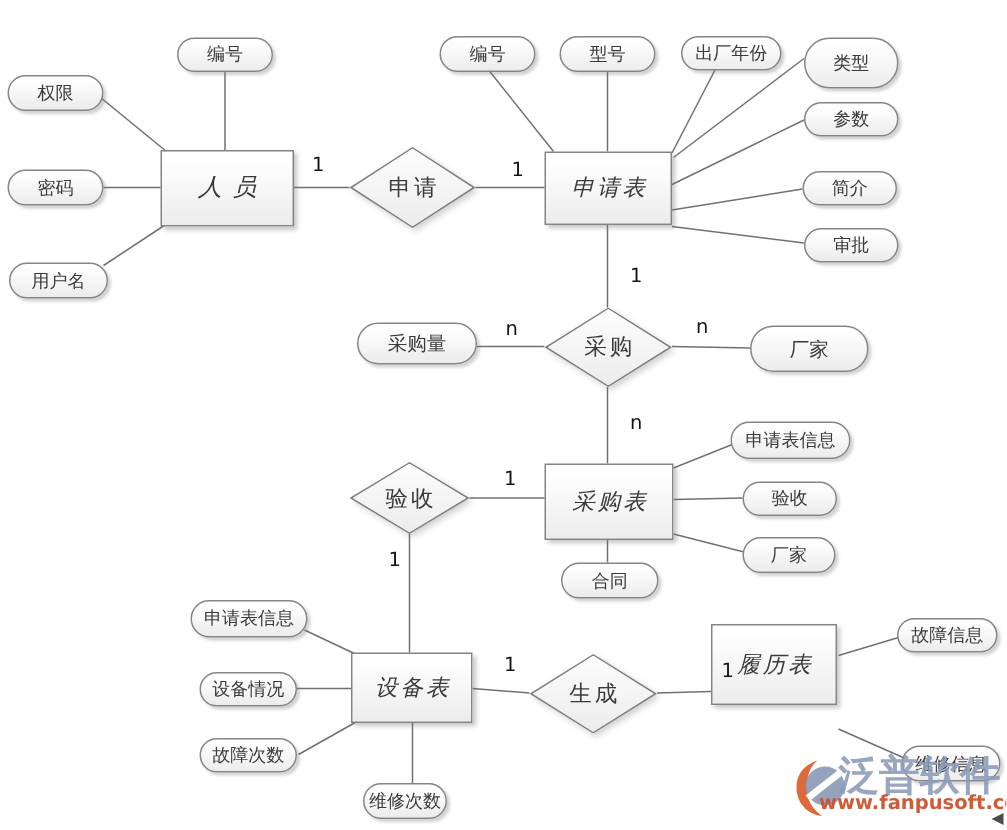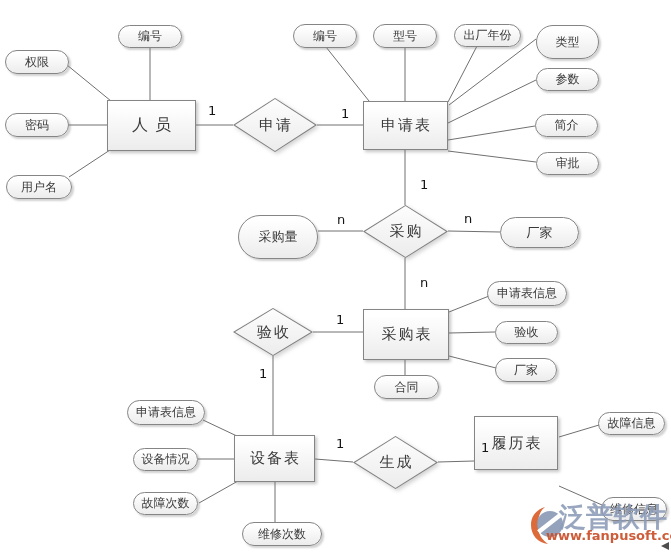--- a/index.html
+++ b/index.html
@@ -9,21 +9,21 @@
   }
   .edges { position:absolute; left:0; top:0; }
   .node {
     position:absolute; box-sizing:border-box;
     display:flex; align-items:center; justify-content:center;
     background:linear-gradient(180deg,#ffffff 10%,#ececec 100%);
     border:1px solid #858585; color:#3a3a3a; white-space:nowrap;
   }
   .ellipse { border-radius:999px; font-size:12px; box-shadow:2px 2px 2px rgba(125,125,125,.35);text-align:right; }
   .ellipse.lg { font-size:13px; }
-  .entity { font-size:15px; letter-spacing:2px; box-shadow:2px 2px 3px rgba(115,115,115,.4); padding-left:2px; }
+  .entity { font-size:15px; letter-spacing:2px; box-shadow:2px 2px 3px rgba(115,115,115,.4); padding-left:2px;font-style:italic; }
   .entity.wide { font-size:16px; letter-spacing:7px; padding-left:7px; }
   .diamond { position:absolute; filter:drop-shadow(2px 2px 2px rgba(120,120,120,.35)); }
   .d-border,.d-fill { position:absolute; clip-path:polygon(50% 0%,100% 50%,50% 100%,0% 50%); }
   .d-border { left:0; top:0; right:0; bottom:0; background:#7e7e7e; }
   .d-fill { left:2px; top:1px; right:2px; bottom:1px; background:linear-gradient(180deg,#fdfdfd,#ececec); }
   .d-label { position:absolute; left:0; top:0; right:0; bottom:0; display:flex; align-items:center; justify-content:center; font-size:15px; color:#3a3a3a; letter-spacing:2px; padding-left:2px; }
   .card { position:absolute; font-size:13px; color:#141414; }
   .watermark { position:absolute; left:527px; top:498px; width:144px; height:55px; }
   .wm-logo { position:absolute; left:3px; top:8px; width:34px; height:40px; }
   .wm-brand { position:absolute; left:32px; top:1px; font-size:27px; font-weight:bold;
@@ -78,30 +78,30 @@
   <div class="node ellipse" style="left:5px;top:50px;width:64px;height:24px">权限</div>
   <div class="node ellipse" style="left:5px;top:113px;width:64px;height:24px">密码</div>
   <div class="node ellipse" style="left:6px;top:175px;width:66px;height:24px">用户名</div>
   <div class="node ellipse" style="left:293px;top:24px;width:64px;height:24px">编号</div>
   <div class="node ellipse" style="left:373px;top:24px;width:64px;height:24px">型号</div>
   <div class="node ellipse" style="left:454px;top:24px;width:67px;height:23px">出厂年份</div>
   <div class="node ellipse" style="left:536px;top:25px;width:63px;height:34px">类型</div>
   <div class="node ellipse" style="left:536px;top:68px;width:63px;height:23px">参数</div>
   <div class="node ellipse" style="left:535px;top:114px;width:63px;height:23px">简介</div>
   <div class="node ellipse" style="left:536px;top:152px;width:63px;height:23px">审批</div>
-  <div class="node ellipse lg" style="left:238px;top:215px;width:80px;height:44px">采购量</div>
+  <div class="node ellipse lg" style="left:238px;top:215px;width:80px;height:28px">采购量</div>
   <div class="node ellipse lg" style="left:500px;top:217px;width:79px;height:31px">厂家</div>
   <div class="node ellipse" style="left:487px;top:281px;width:80px;height:25px">申请表信息</div>
   <div class="node ellipse" style="left:495px;top:321px;width:63px;height:23px">验收</div>
   <div class="node ellipse" style="left:495px;top:358px;width:62px;height:24px">厂家</div>
   <div class="node ellipse" style="left:374px;top:375px;width:65px;height:24px">合同</div>
   <div class="node ellipse" style="left:127px;top:400px;width:78px;height:25px">申请表信息</div>
   <div class="node ellipse" style="left:133px;top:448px;width:65px;height:23px">设备情况</div>
   <div class="node ellipse" style="left:133px;top:492px;width:65px;height:23px">故障次数</div>
-  <div class="node ellipse" style="left:242px;top:522px;width:80px;height:24px">维修次数</div>
+  <div class="node ellipse" style="left:242px;top:522px;width:56px;height:24px">维修次数</div>
   <div class="node ellipse" style="left:601px;top:497px;width:66px;height:24px">维修信息</div>
   <div class="node ellipse" style="left:598px;top:412px;width:67px;height:23px">故障信息</div>
 
   <div class="node entity wide" style="left:107px;top:100px;width:89px;height:51px">人员</div>
   <div class="node entity" style="left:363px;top:101px;width:85px;height:49px">申请表</div>
   <div class="node entity" style="left:363px;top:309px;width:86px;height:51px">采购表</div>
   <div class="node entity" style="left:234px;top:435px;width:81px;height:47px">设备表</div>
   <div class="node entity" style="left:474px;top:416px;width:84px;height:54px">履历表</div>
 
   <div class="diamond" style="left:233px;top:98px;width:84px;height:54px">

